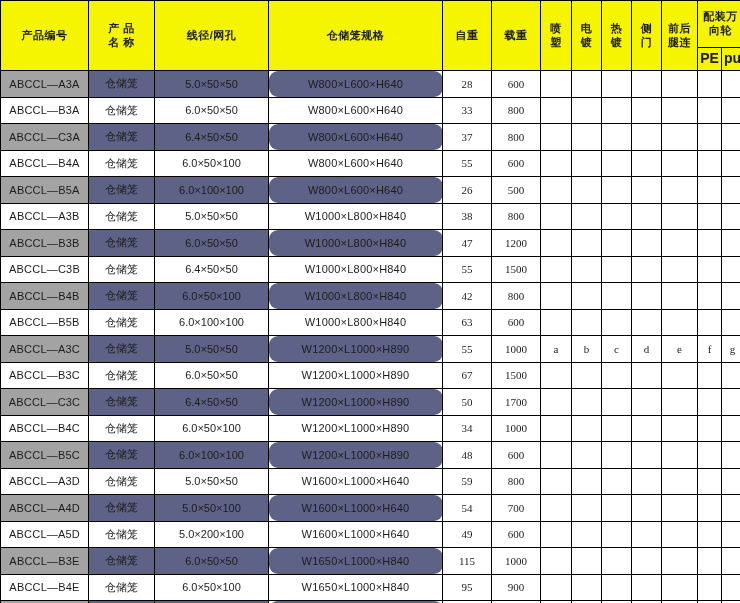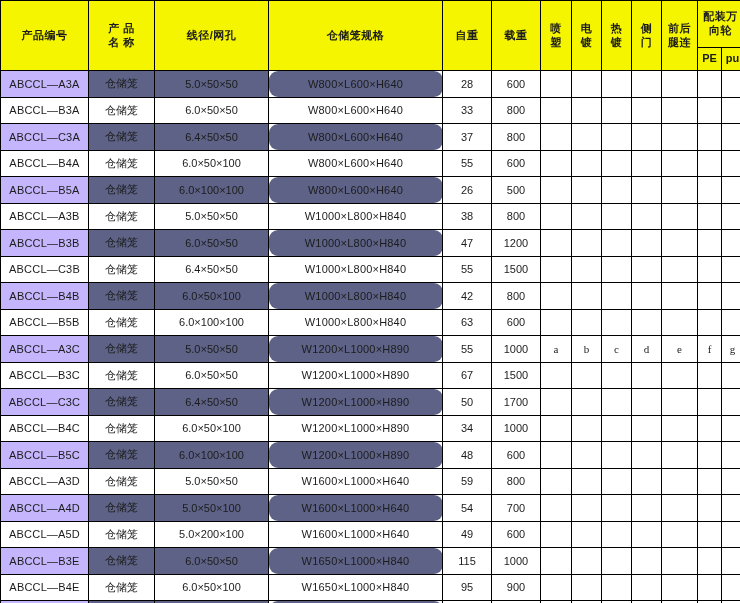--- a/index.html
+++ b/index.html
@@ -32,29 +32,29 @@
     background: #f5f500;
     font-weight: bold;
     font-size: 12px;
     line-height: 1.25;
     letter-spacing: 0.5px;
     color: #111111;
     height: 46px;
   }
   thead th.sub {
     height: 22px;
-    font-size: 11px;
+    font-size: 14px;
     letter-spacing: 0;
   }
   
   tbody td {
     height: 25.5px;
   }
   td.code {
-    background: #c4b5fd;
+    background: #a3a3a3;
     color: #ffffff;
     font-size: 11px;
     letter-spacing: 0.2px;
   }
   td.name {
     background: #5d6286;
     color: #ffffff;
     font-size: 11px;
     margin-left: 26px;
   }
@@ -74,20 +74,21 @@
   tbody tr.alt td.name,
   tbody tr.alt td.wire,
   tbody tr.alt td.spec {
     background: #ffffff;
     color: #1c1c1c;
   }
   td.num {
     background: #ffffff;
     color: #1c1c1c;
     font-size: 11px;
+    font-family: Liberation Serif, serif;
   }
   td.dotcol {
     border-left: 1px dotted #000000;
     border-right: 1px dotted #000000;
     border-top: none;
     border-bottom: none;
     background: #ffffff;
   }
   .letter-cell {
     font-size: 22px;

